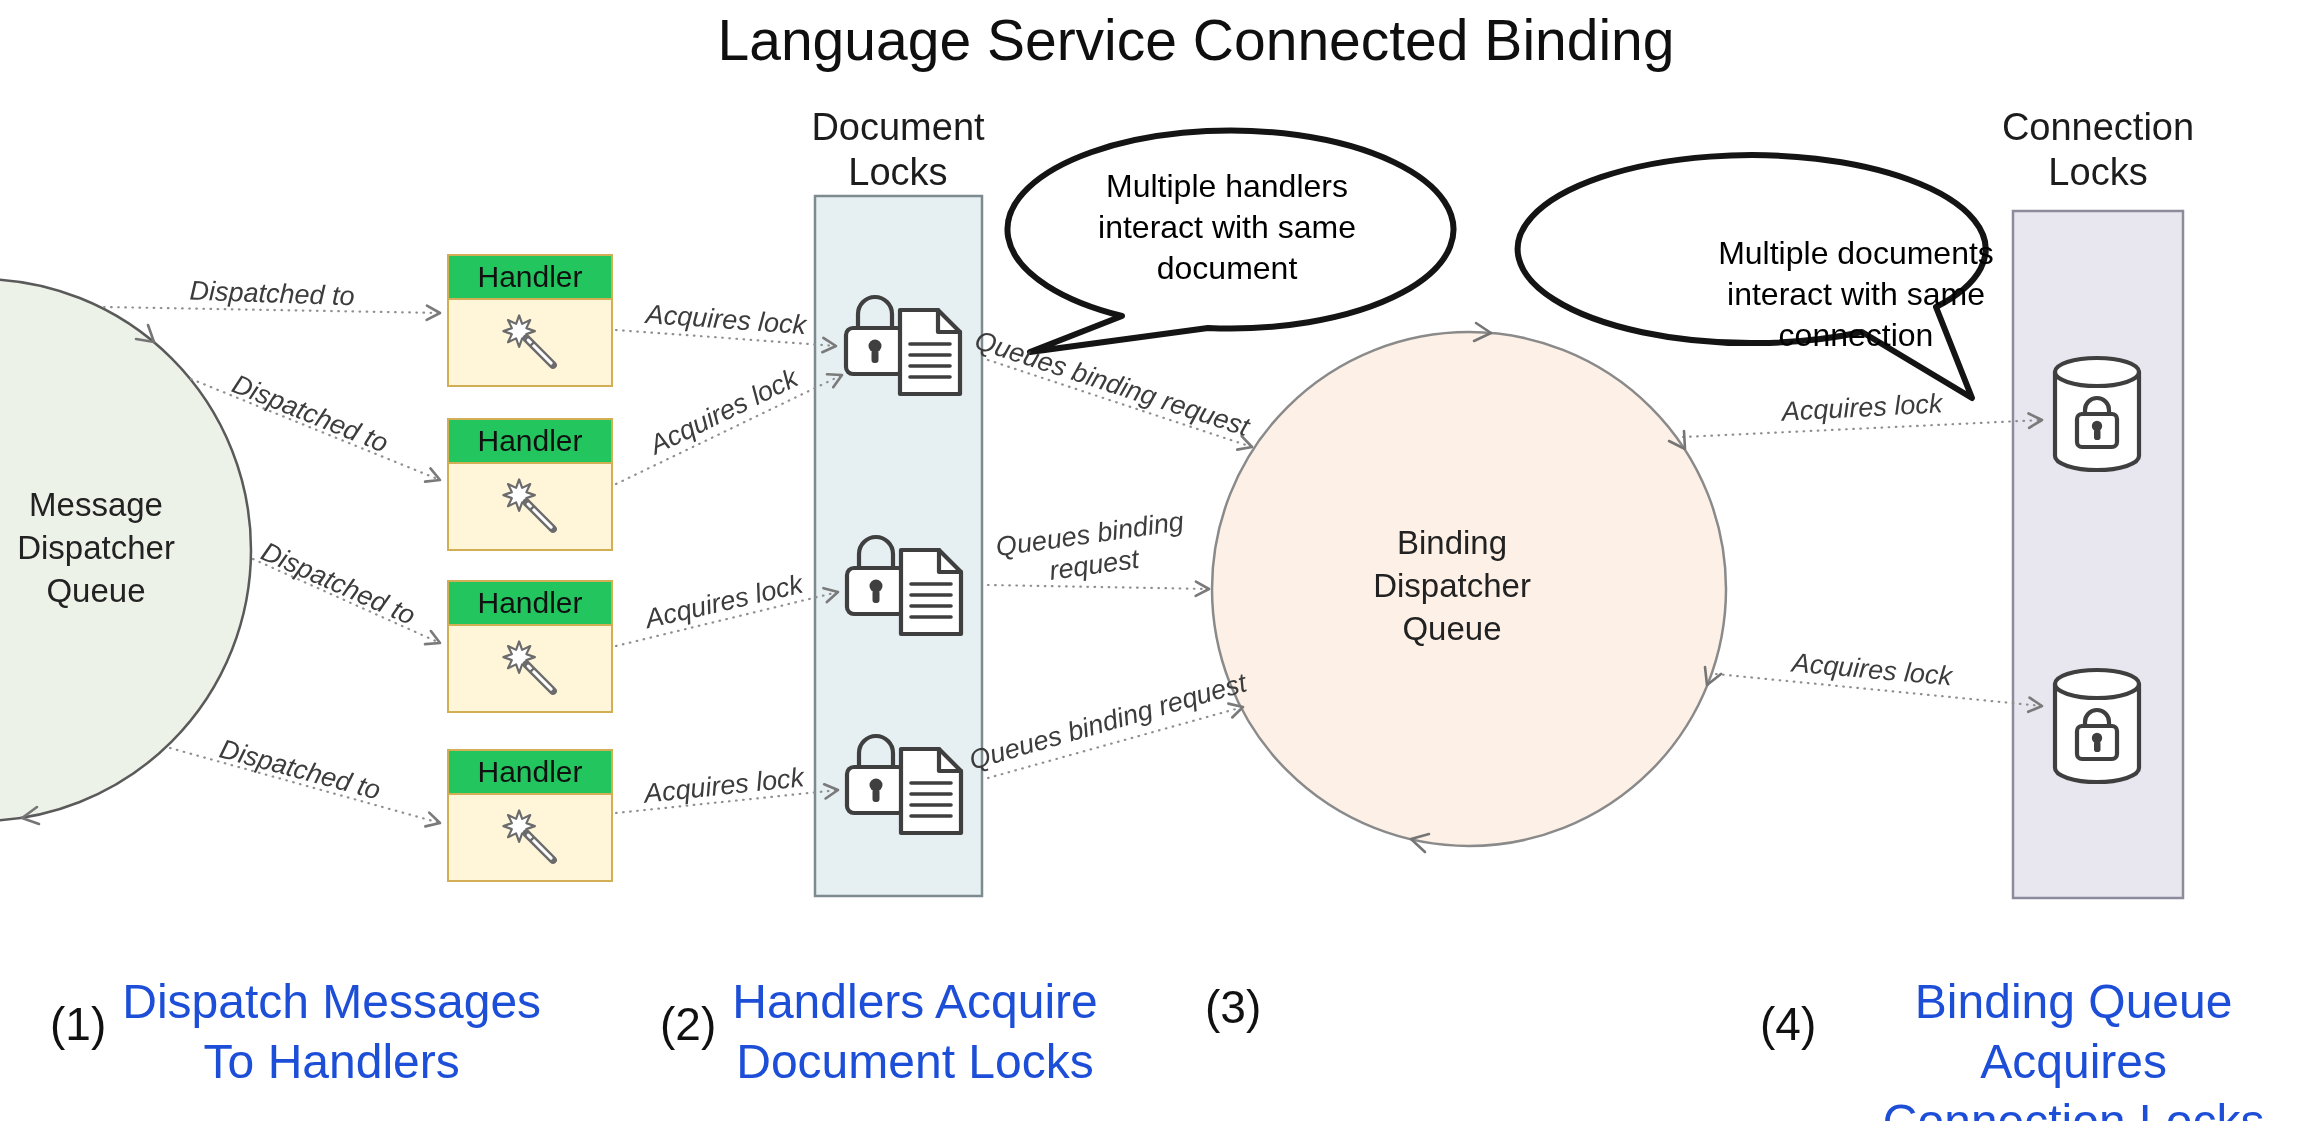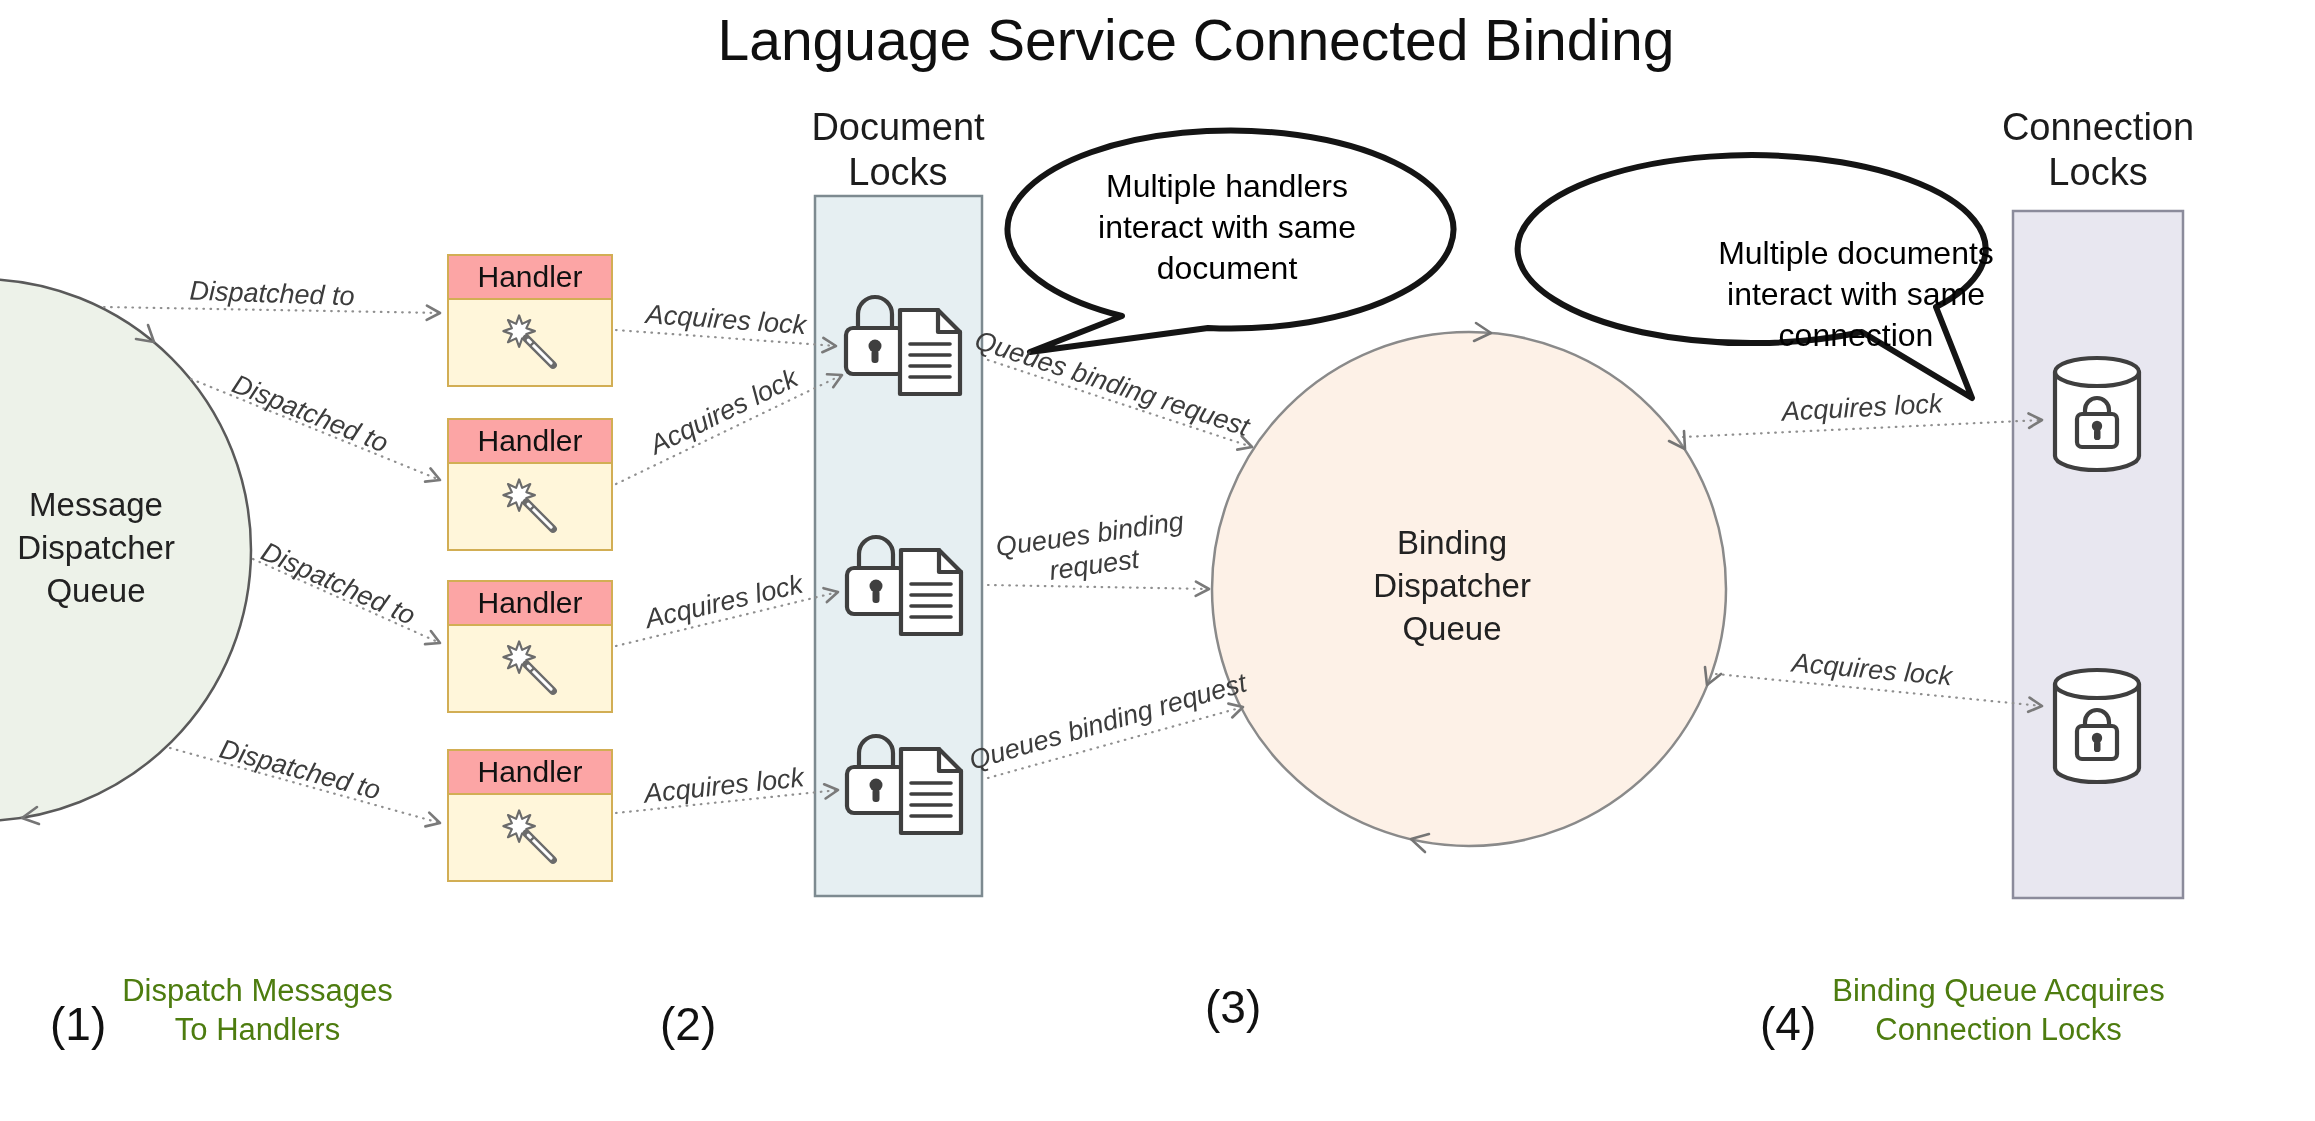--- a/index.html
+++ b/index.html
@@ -9,26 +9,26 @@
   .overlay{position:absolute;inset:0;z-index:2;pointer-events:none;}
   .lbl{position:absolute;transform:translate(-50%,-50%);white-space:pre-line;
        text-align:center;color:#1c1c1c;}
   .title{top:40px;left:1196px;font-size:57px;color:#0f0f0f;white-space:nowrap;}
   .col-label{font-size:38px;line-height:1.18;}
   .queue-label{font-size:33px;line-height:1.3;color:#222;}
   .bubble-text{font-size:32px;line-height:1.28;color:#000;}
   .edge-label{font-size:27px;font-style:italic;color:#3c3c3c;}
   .handler-box{position:absolute;left:447px;width:166px;height:133px;background:#fff6da;
                border:2.5px solid #d2ae54;box-sizing:border-box;z-index:2;}
-  .handler-head{height:42px;background:#fca5a5;border-bottom:2.5px solid #d2ae54;
+  .handler-head{height:42px;background:#22c55e;border-bottom:2.5px solid #d2ae54;
                 display:flex;align-items:center;justify-content:center;font-size:30px;color:#111;}
   .handler-body{height:84px;display:flex;align-items:center;justify-content:center;}
   .caption{position:absolute;top:972px;display:flex;align-items:flex-start;gap:16px;z-index:2;}
   .cap-num{font-size:46px;color:#111;}
-  .cap-text{font-size:31px;line-height:1.25;color:#4d7c0f;text-align:center;white-space:pre-line;}
+  .cap-text{font-size:48px;line-height:1.25;color:#1d4ed8;text-align:center;white-space:pre-line;}
   .dots path{fill:none;stroke:#8f8f8f;stroke-width:2.2;stroke-dasharray:0.6 6.5;stroke-linecap:round;}
   .chev path{fill:none;stroke:#757575;stroke-width:2.6;stroke-linecap:round;stroke-linejoin:round;}
 </style>
 </head>
 <body>
 
 <div id="canvas">
 
   <svg id="shapes" width="2315" height="1121" viewBox="0 0 2315 1121" xmlns="http://www.w3.org/2000/svg">
     <defs>
@@ -202,20 +202,22 @@
     <div class="lbl edge-label" style="left:1872px;top:670px;transform:translate(-50%,-50%) rotate(5deg);">Acquires lock</div>
   </div>
 
   <div class="caption" style="left:50px;">
     <div class="cap-num" style="margin-top:25px;">(1)</div>
     <div class="cap-text">Dispatch Messages
 To Handlers</div>
   </div>
   <div class="caption" style="left:660px;">
     <div class="cap-num" style="margin-top:25px;">(2)</div>
+    <div class="cap-text">Handlers Acquire
+Document Locks</div>
   </div>
   <div class="caption" style="left:1205px;">
     <div class="cap-num" style="margin-top:8px;">(3)</div>
   </div>
   <div class="caption" style="left:1760px;">
     <div class="cap-num" style="margin-top:25px;">(4)</div>
     <div class="cap-text">Binding Queue Acquires
 Connection Locks</div>
   </div>
 

